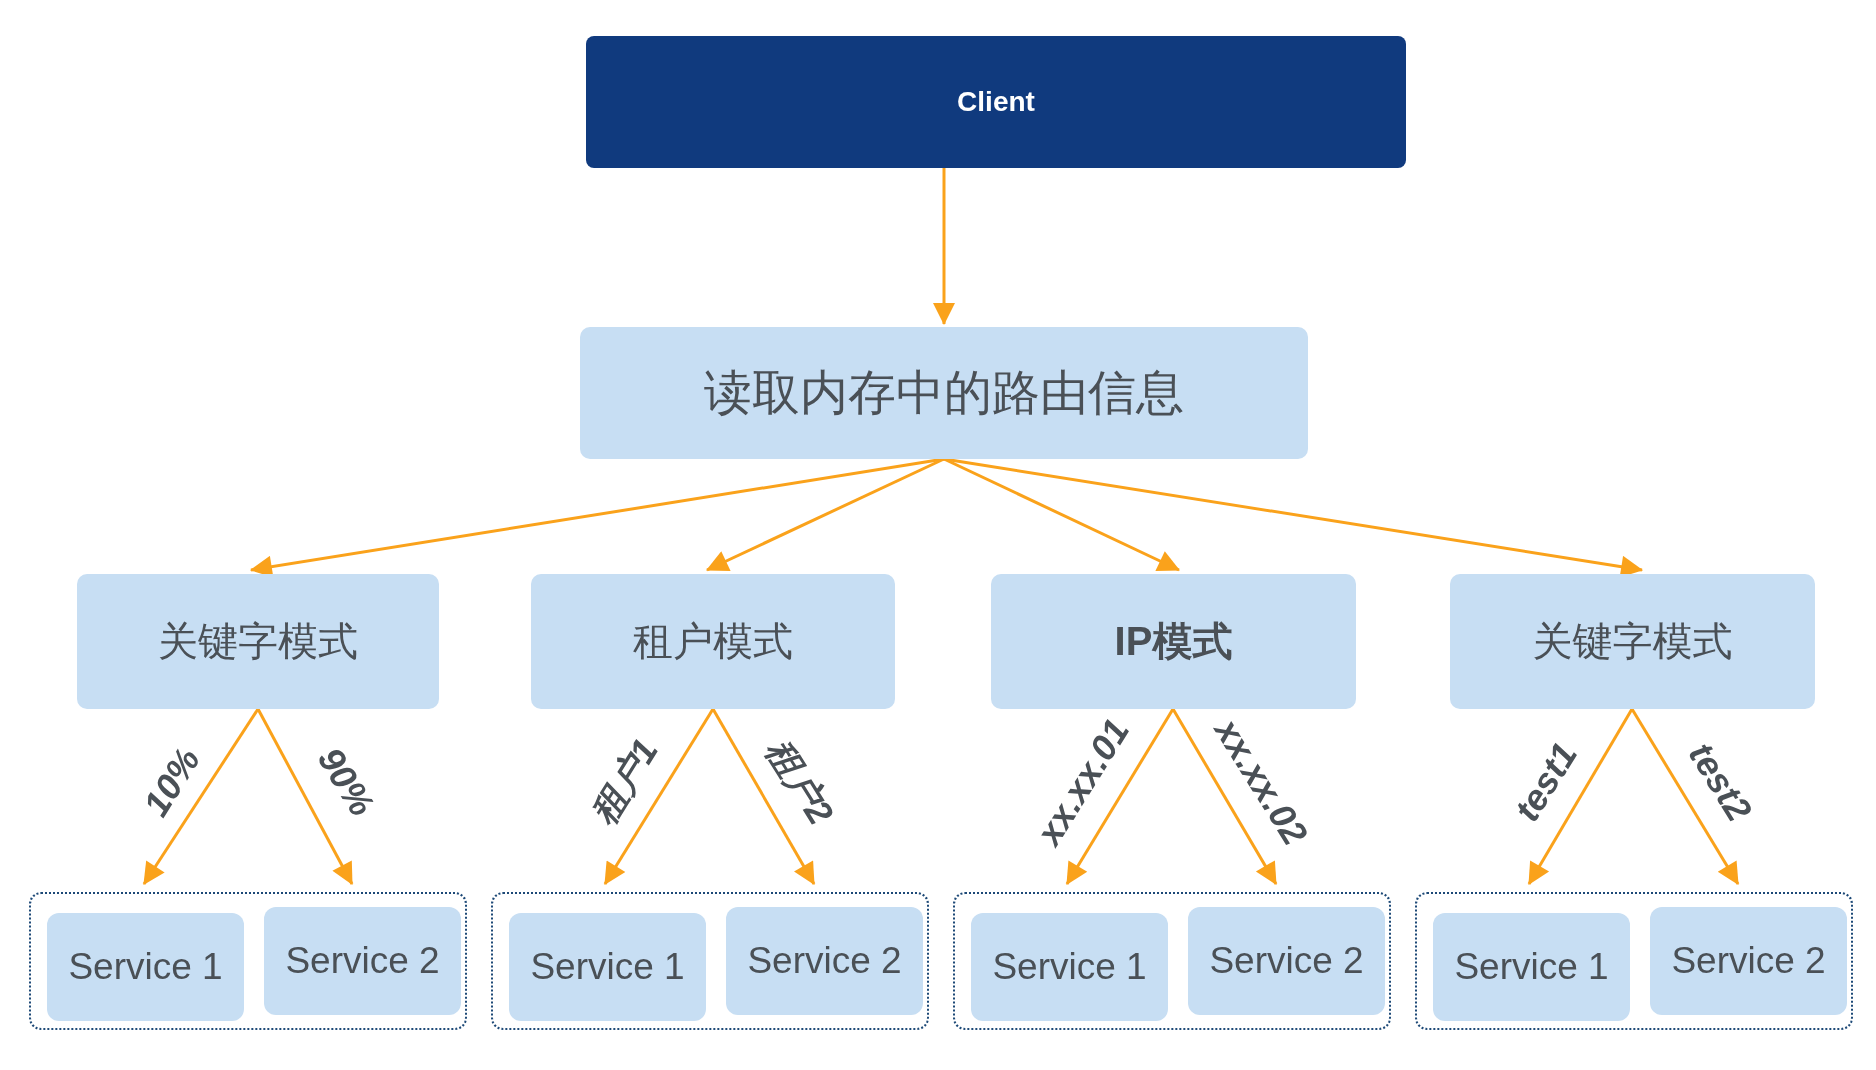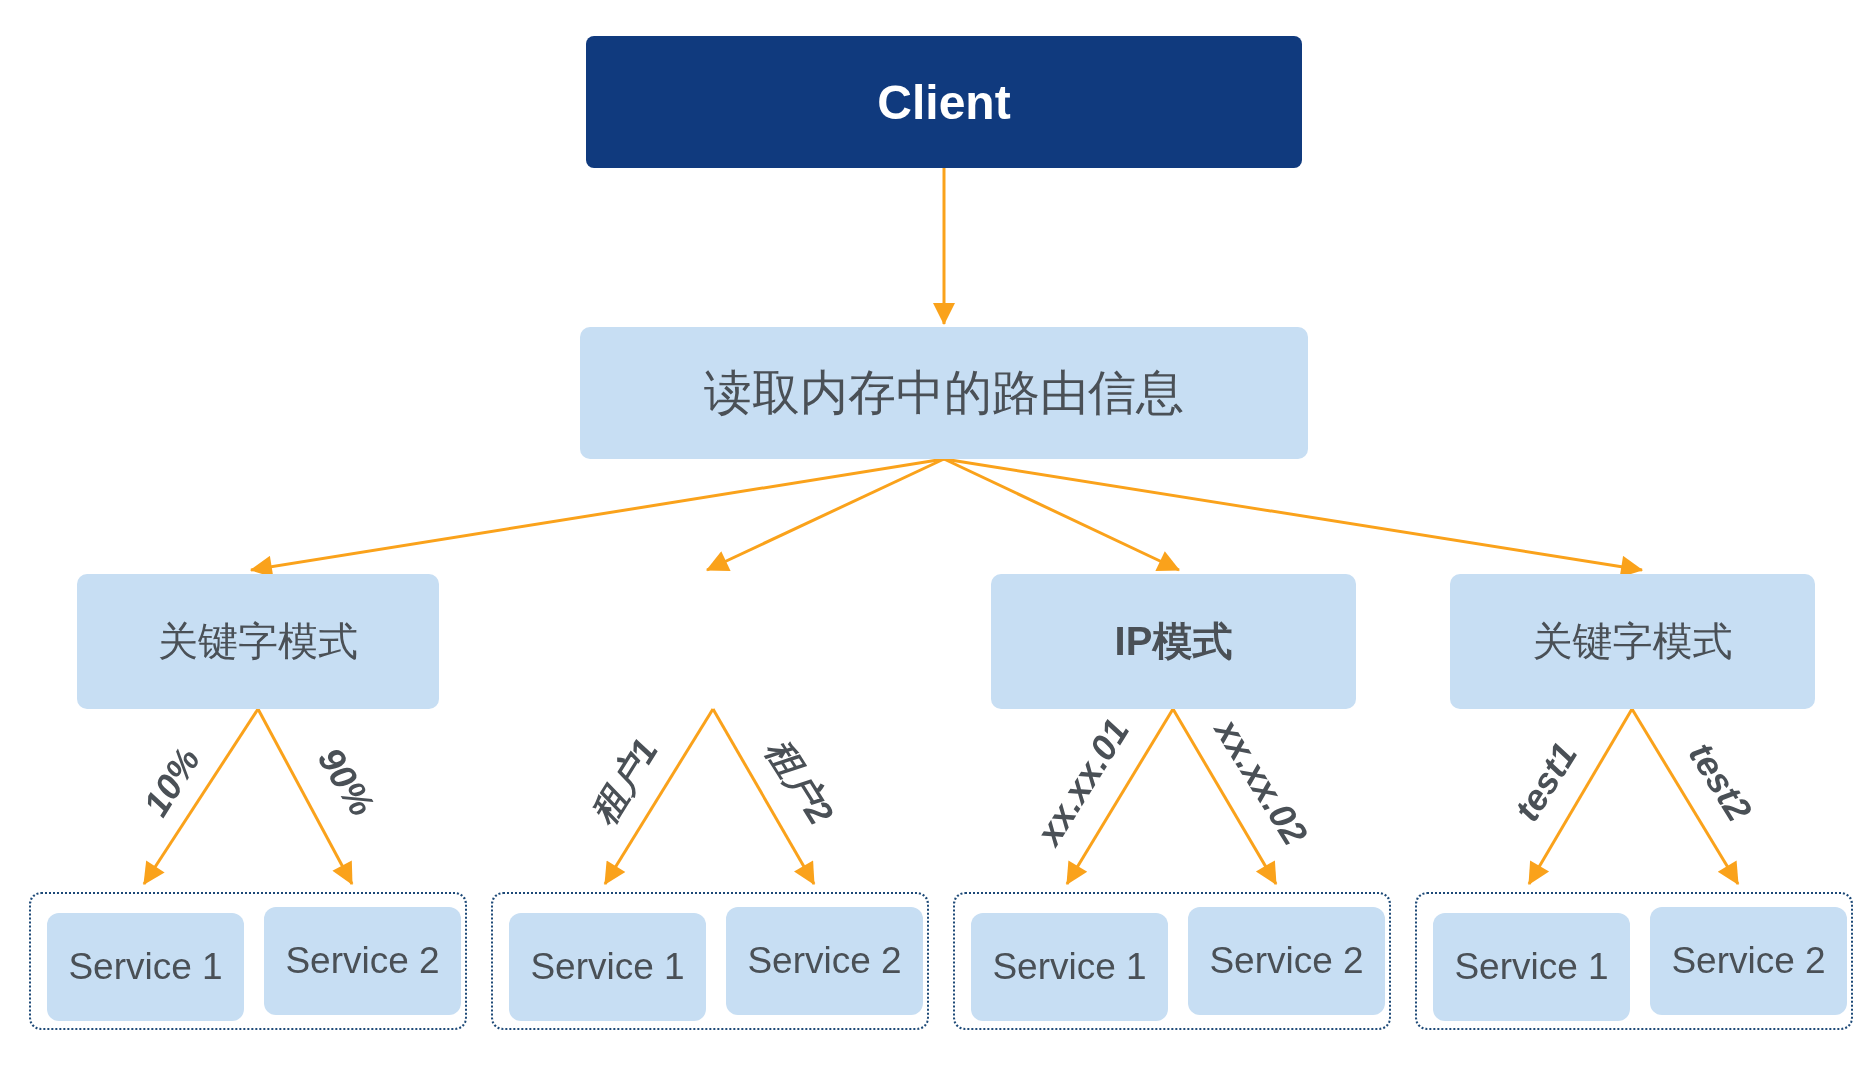--- a/index.html
+++ b/index.html
@@ -16,23 +16,23 @@
     font-family:"Liberation Sans",sans-serif;color:var(--text-dark);
   }
   .edges{position:absolute;left:0;top:0;width:1876px;height:1070px;pointer-events:none;}
   .edges line{stroke:var(--arrow-orange);stroke-width:3;}
   .edges .ah{fill:var(--arrow-orange);}
   .node{
     position:absolute;display:flex;align-items:center;justify-content:center;
     box-sizing:border-box;text-align:center;
   }
   .client{
-    left:586px;top:36px;width:716px;height:132px;
+    left:586px;top:36px;width:820px;height:132px;
     background:var(--node-dark-blue);border-radius:8px;
-    color:var(--text-on-dark);font-size:48px;font-weight:700;
+    color:var(--text-on-dark);font-size:28px;font-weight:700;
   }
   .router{
     left:580px;top:327px;width:728px;height:132px;
     background:var(--node-light-blue);border-radius:10px;
     font-size:48px;font-weight:500;
   }
   .mode{
     top:574px;height:135px;background:var(--node-light-blue);border-radius:10px;
     font-size:40px;font-weight:500;
   }
@@ -91,20 +91,21 @@
     <line x1="1173" y1="709" x2="1276" y2="884" marker-end="url(#arr)"></line>
     <line x1="1632" y1="709" x2="1529" y2="884" marker-end="url(#arr)"></line>
     <line x1="1632" y1="709" x2="1738" y2="884" marker-end="url(#arr)"></line>
   </svg>
 
   <div class="node client">Client</div>
 
   <div class="node router">读取内存中的路由信息</div>
 
   <div class="node mode m1">关键字模式</div>
+  <div class="node mode m2">租户模式</div>
   <div class="node mode m3">IP模式</div>
   <div class="node mode m4">关键字模式</div>
 
   <span class="elab lft" style="left:172px;top:782px">10%</span>
   <span class="elab rgt" style="left:346px;top:782px">90%</span>
   <span class="elab lft" style="left:625px;top:782px">租户1</span>
   <span class="elab rgt" style="left:799px;top:782px">租户2</span>
   <span class="elab lft" style="left:1083px;top:782px">xx.xx.01</span>
   <span class="elab rgt" style="left:1261px;top:782px">xx.xx.02</span>
   <span class="elab lft" style="left:1546px;top:782px">test1</span>

